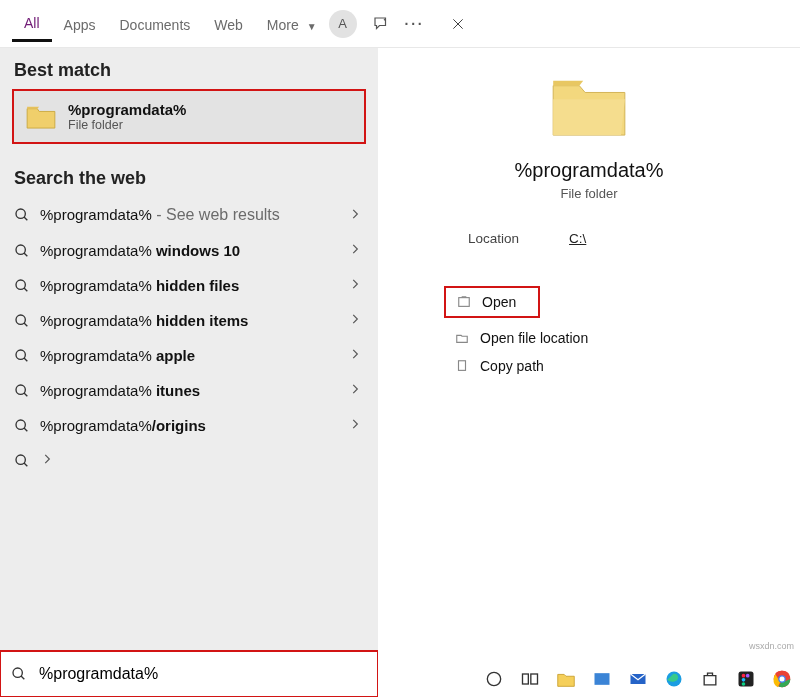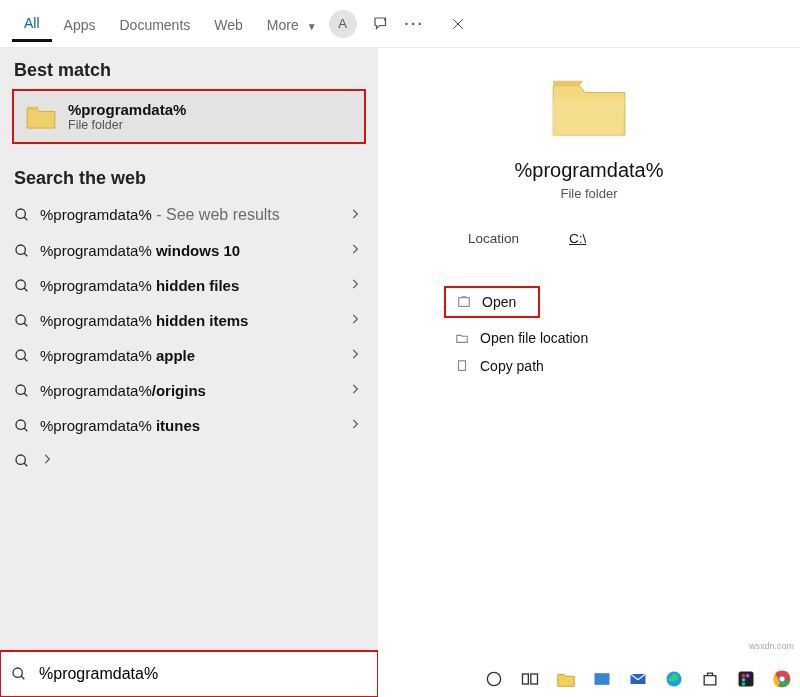--- a/index.html
+++ b/index.html
@@ -1,21 +1,21 @@
 <!DOCTYPE html>
 <html><head>
 <meta charset="utf-8">
 <style>
   * { box-sizing: border-box; }
   html, body { margin:0; padding:0; font-family: "Segoe UI", Arial, sans-serif; font-size:14px; color:#111; background:#fff; width:800px; height:697px; overflow:hidden; }
   .window { position:relative; width:800px; height:697px; background:#f5f5f5; display:flex; flex-direction:column; }
   
   .tabbar { height:48px; display:flex; align-items:center; padding:0 12px; background:#fff; border-bottom:1px solid #e8e8e8; }
   .tab { padding:10px 12px 8px 12px; color:#6b6b6b; cursor:pointer; }
-  .tab.active { color:#0369a1; border-bottom:3px solid #111;text-align:right; }
+  .tab.active { color:#701a75; border-bottom:3px solid #111;text-align:right; }
   .tabbar .right { margin-left:auto; display:flex; align-items:center; gap:14px; }
   .avatar { width:28px; height:28px; border-radius:50%; background:#e2e2e2; display:flex; align-items:center; justify-content:center; font-size:13px; color:#555; }
   .ico { width:20px; height:20px; display:inline-flex; align-items:center; justify-content:center; color:#555; }
   .close { width:38px; height:38px; display:flex; align-items:center; justify-content:center; }
   
   .body { flex:1; display:flex; min-height:0; position:relative; }
   .left { width:378px; background:#ededed; display:flex; flex-direction:column; overflow:hidden; }
   .right { flex:1; background:#fff; position:relative; }
   .section-title { font-size:18px; font-weight:600; color:#222; padding:12px 14px 8px 14px; }
   .best-match { margin:0 12px 12px 12px; border:2px solid #d21414; background:#e3e3e3; padding:10px 12px; display:flex; align-items:center; gap:12px; }
@@ -149,31 +149,31 @@
             <span class="label"><span>%programdata%</span><span class="bold"> apple</span></span>
             <span class="chev"><svg viewBox="0 0 24 24" width="14" height="14" fill="none" stroke="#555" stroke-width="2">
                 <polyline points="9 5 16 12 9 19"></polyline>
               </svg></span>
           </div>
           <div class="web-item">
             <svg class="mag" viewBox="0 0 24 24" fill="none" stroke="#333" stroke-width="2">
               <circle cx="10" cy="10" r="7"></circle>
               <line x1="20" y1="20" x2="15" y2="15"></line>
             </svg>
+            <span class="label"><span>%programdata%</span><span class="bold"> itunes</span></span>
+            <span class="chev"><svg viewBox="0 0 24 24" width="14" height="14" fill="none" stroke="#555" stroke-width="2">
+                <polyline points="9 5 16 12 9 19"></polyline>
+              </svg></span>
+          </div>
+          <div class="web-item">
+            <svg class="mag" viewBox="0 0 24 24" fill="none" stroke="#333" stroke-width="2">
+              <circle cx="10" cy="10" r="7"></circle>
+              <line x1="20" y1="20" x2="15" y2="15"></line>
+            </svg>
             <span class="label"><span>%programdata%</span><span class="bold">/origins</span></span>
-            <span class="chev"><svg viewBox="0 0 24 24" width="14" height="14" fill="none" stroke="#555" stroke-width="2">
-                <polyline points="9 5 16 12 9 19"></polyline>
-              </svg></span>
-          </div>
-          <div class="web-item">
-            <svg class="mag" viewBox="0 0 24 24" fill="none" stroke="#333" stroke-width="2">
-              <circle cx="10" cy="10" r="7"></circle>
-              <line x1="20" y1="20" x2="15" y2="15"></line>
-            </svg>
-            <span class="label"><span>%programdata%</span><span class="bold"> itunes</span></span>
             <span class="chev"><svg viewBox="0 0 24 24" width="14" height="14" fill="none" stroke="#555" stroke-width="2">
                 <polyline points="9 5 16 12 9 19"></polyline>
               </svg></span>
           </div>
           <div class="web-item">
             <svg class="mag" viewBox="0 0 24 24" fill="none" stroke="#333" stroke-width="2">
               <circle cx="10" cy="10" r="7"></circle>
               <line x1="20" y1="20" x2="15" y2="15"></line>
             </svg>
             <span class="chev"><svg viewBox="0 0 24 24" width="14" height="14" fill="none" stroke="#555" stroke-width="2">

